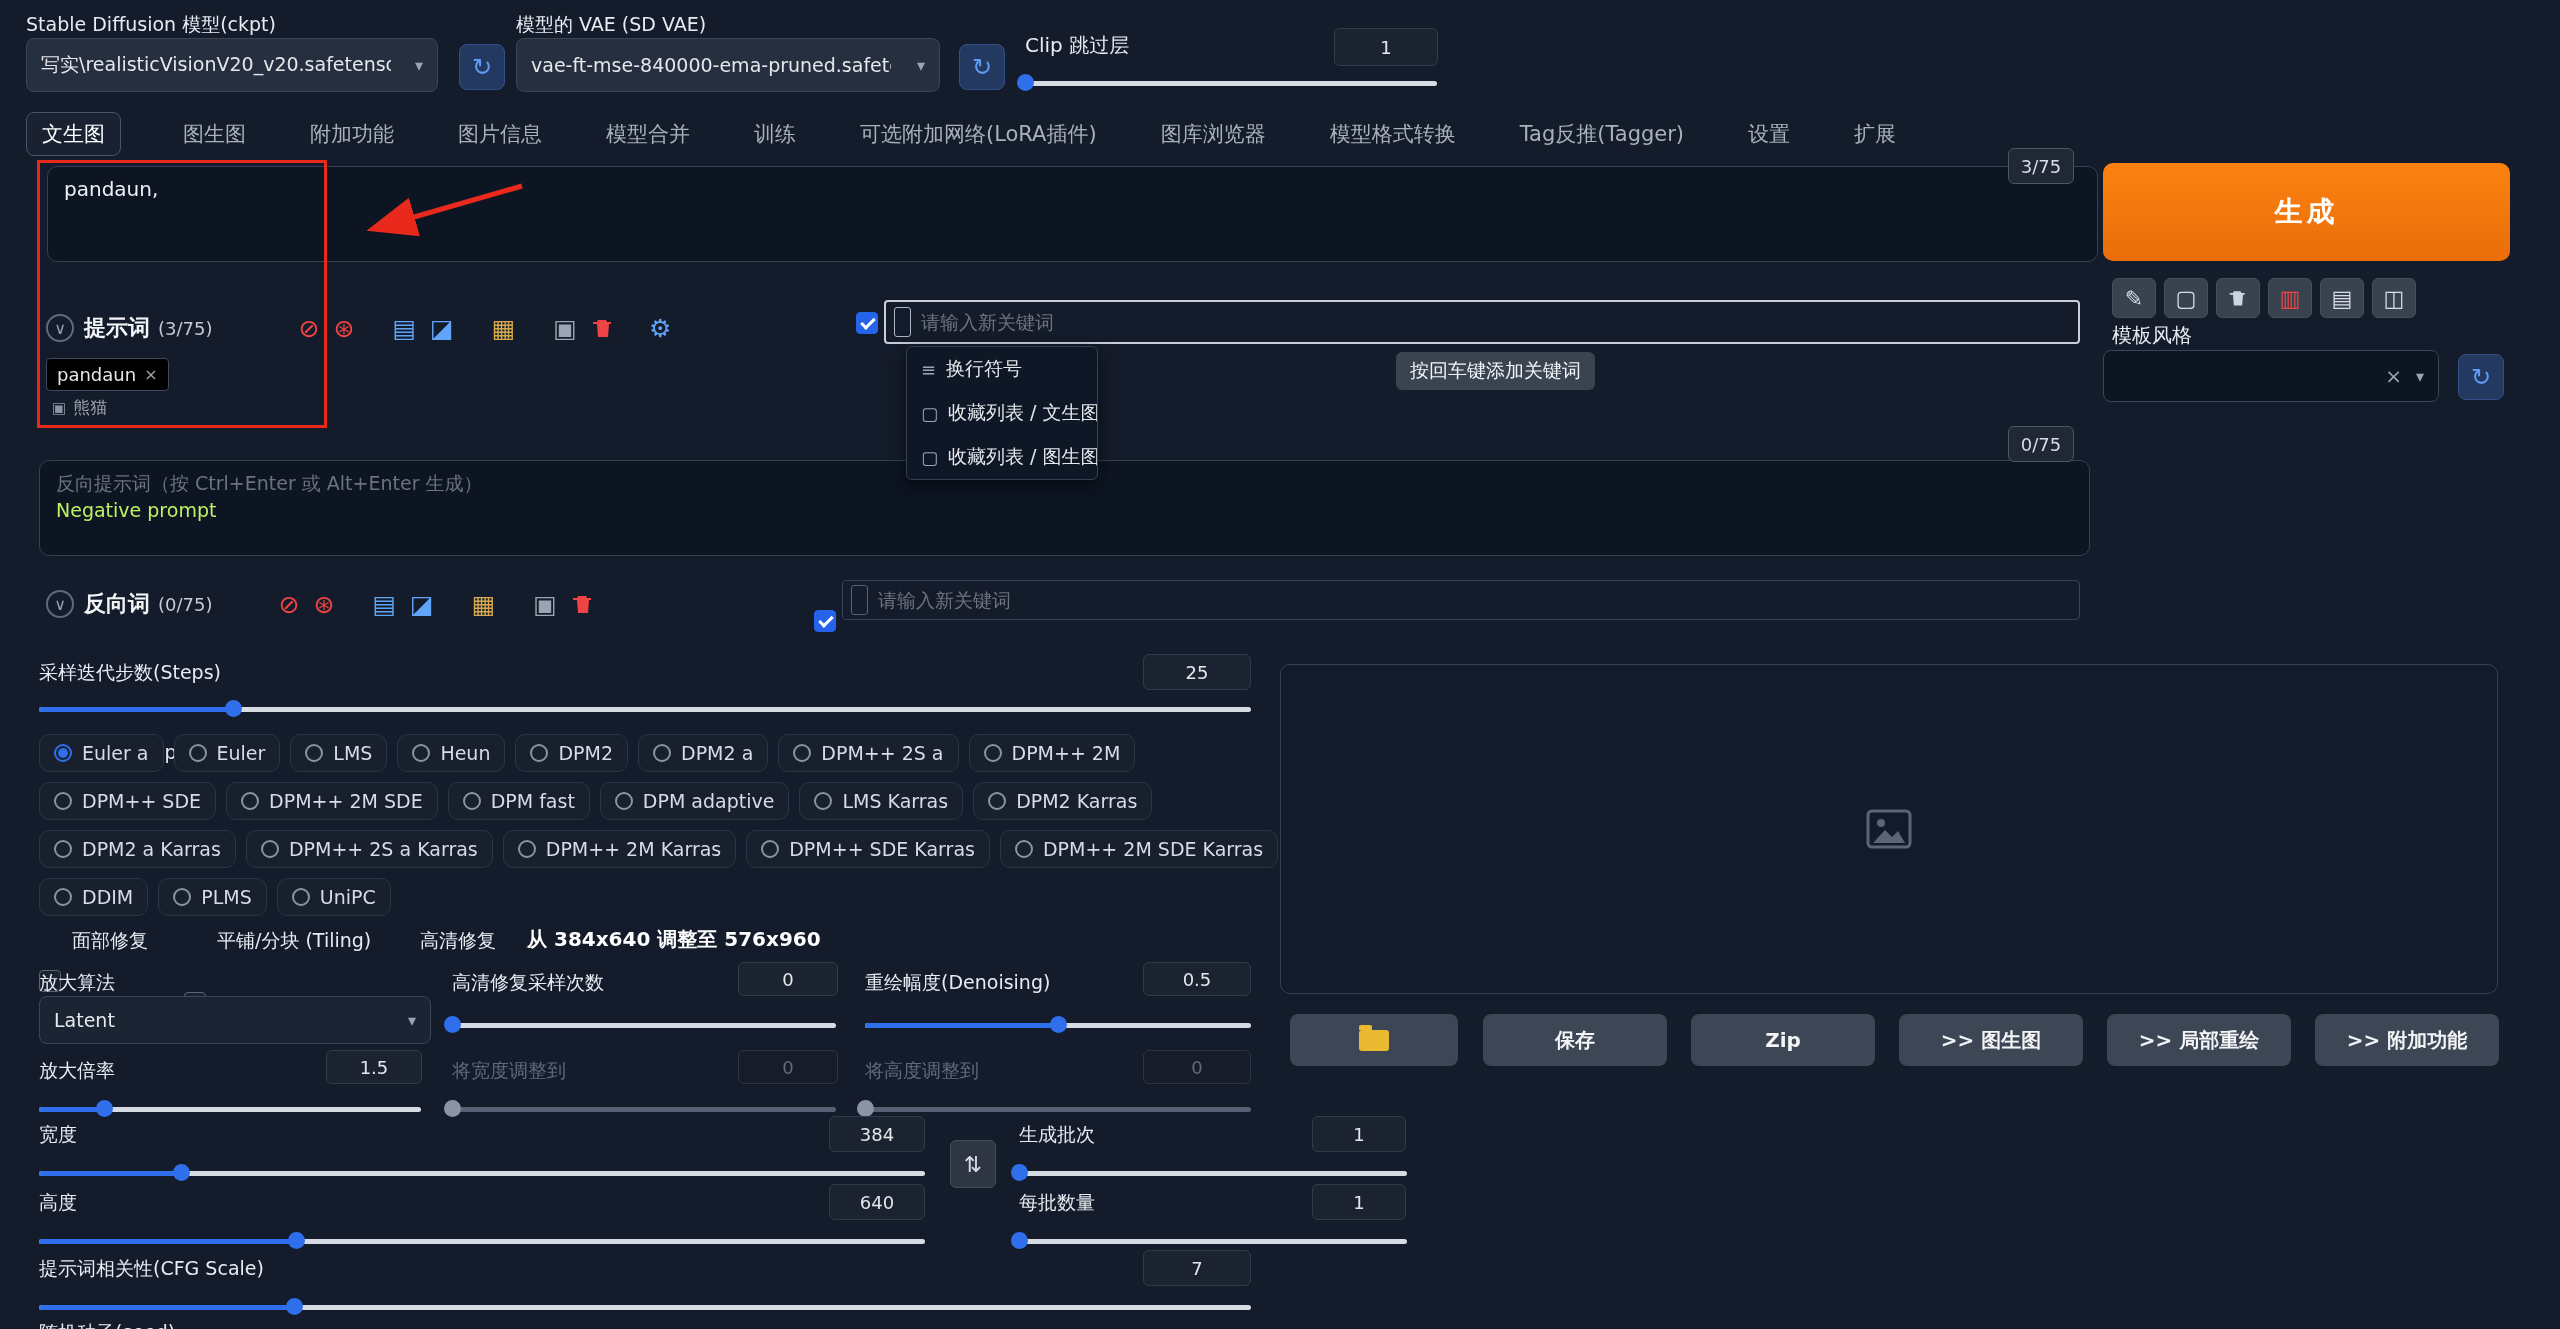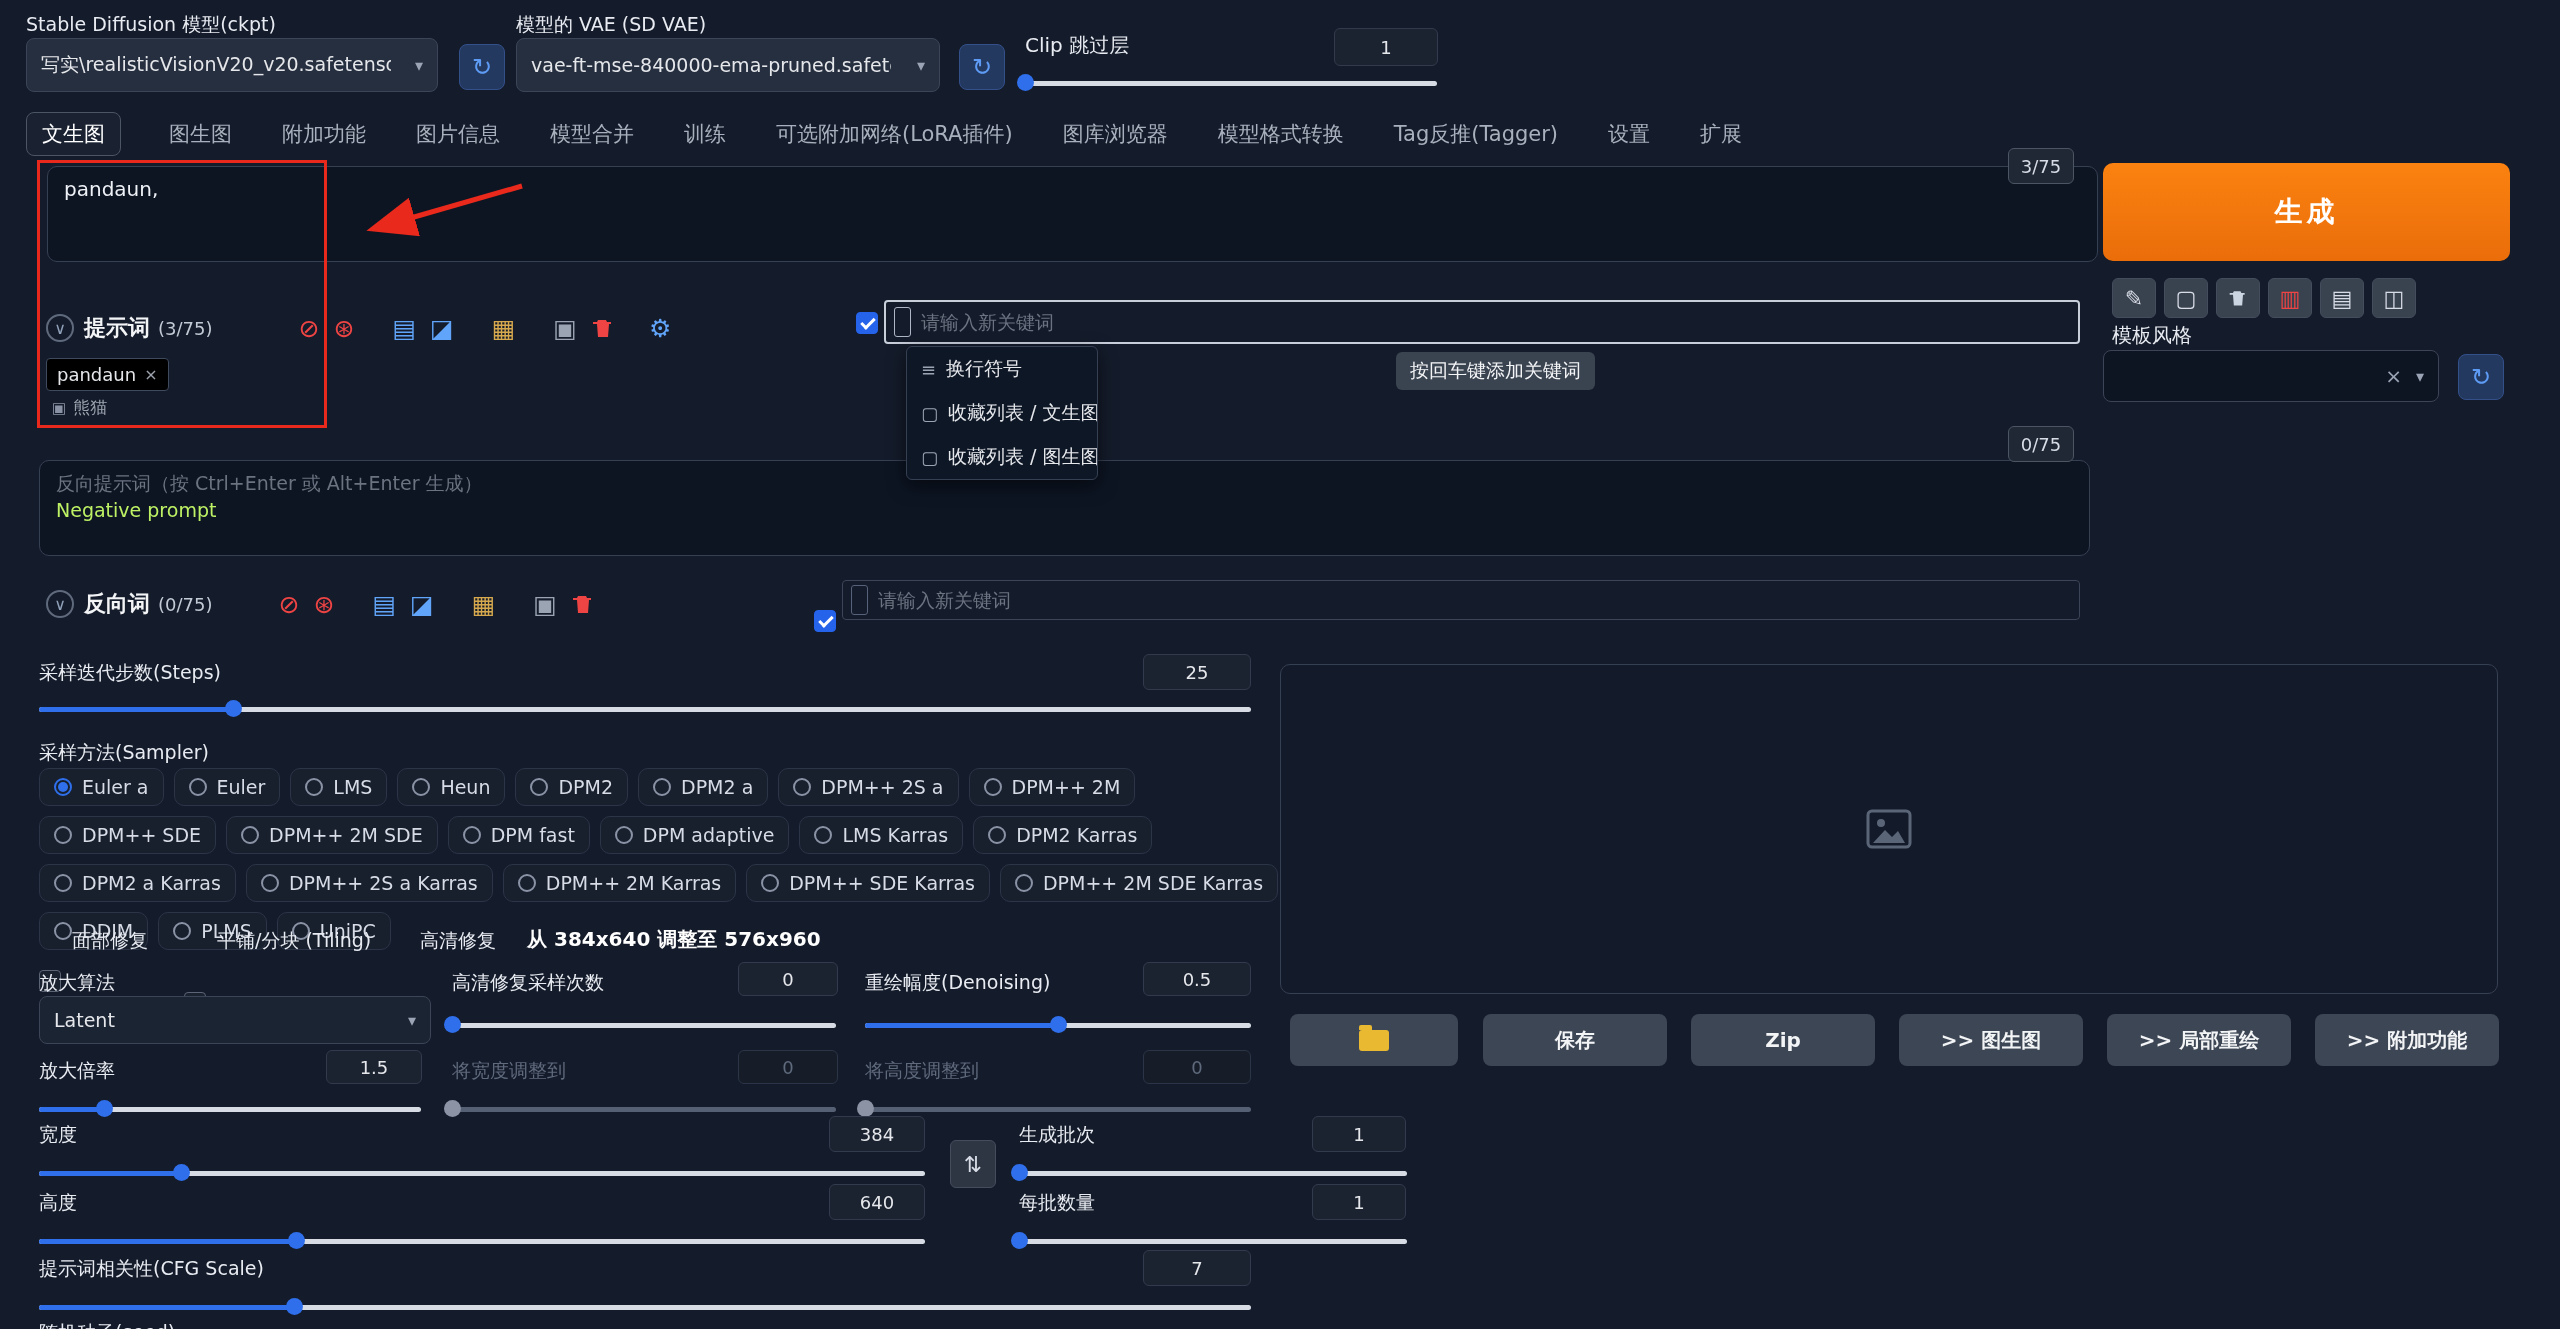--- a/index.html
+++ b/index.html
@@ -5,21 +5,21 @@
   html,body{margin:0;padding:0;background:#10141d;}
   body{font-family:"DejaVu Sans","Liberation Sans",sans-serif;color:#e5e7eb;}
   .screen{position:relative;width:2560px;height:1329px;overflow:hidden;background:#141b2a;}
   .abs{position:absolute;}
   .lbl{font-size:19px;color:#e8ebf1;}
   .lbl.dis{color:#5f6a7d;}
   .select{background:#262f3f;border:1px solid #3b4557;border-radius:8px;display:flex;align-items:center;padding:0 14px;color:#e5e7eb;font-size:19px;box-sizing:border-box;}
   .select .caret{margin-left:auto;color:#9aa4b4;font-size:16px;}
   .select.darksel{background:#0d1523;}
   .refreshbtn{background:#24395f;border:1px solid #33508b;border-radius:8px;color:#5e9bf5;font-size:24px;display:flex;align-items:center;justify-content:center;cursor:pointer;}
-  .tabs{display:flex;align-items:center;gap:46px;font-size:21px;color:#a8b0bd;}
+  .tabs{display:flex;align-items:center;gap:60px;font-size:21px;color:#a8b0bd;}
   .tab{padding:7px 2px;cursor:pointer;white-space:nowrap;}
   .tab.active{border:1px solid #4b5563;border-radius:8px;padding:7px 15px;color:#ffffff;background:#1a2232;}
   .panel{background:#0d1523;border:1px solid #364053;border-radius:10px;box-sizing:border-box;}
   .cntbadge{background:#1f2834;border:1px solid #4b5563;border-radius:6px;color:#d7dce6;font-size:18px;display:flex;align-items:center;justify-content:center;z-index:6;}
   .toolbar{display:flex;align-items:center;height:40px;}
   .chev{width:28px;height:28px;border:2px solid #5f6razor;border:2px solid #5f6a7d;border-radius:50%;display:flex;align-items:center;justify-content:center;color:#8fa0b8;font-size:16px;box-sizing:border-box;}
   .tlabel{font-size:22px;font-weight:bold;color:#f3f4f6;margin-left:10px;}
   .tcount{font-size:18px;color:#c3cad6;margin-left:8px;}
   .tbico{font-size:25px;line-height:1;cursor:pointer;}
   .red{color:#ef4444;} .blue{color:#60a5fa;} .yellow{color:#d7a94e;} .grey{color:#9aa4b2;}
@@ -211,21 +211,21 @@
 
   <div class="abs lbl" style="left:39px;top:660px;">采样迭代步数(Steps)</div>
   <div class="abs numbox" style="left:1143px;top:654px;width:108px;height:36px;">25</div>
   <div class="abs slider" style="left:39px;top:700px;width:1212px;">
     <div class="track"></div>
       <div class="fill" style="width: 16%;"></div>
       <div class="thumb" style="left: 16%;"></div>
   </div>
 
   <div class="abs lbl" style="left:39px;top:740px;">采样方法(Sampler)</div>
-  <div class="abs chips" style="left:39px;top:768px;width:1240px;">
+  <div class="abs chips" style="left:39px;top:734px;width:1240px;">
 
       <label class="chip sampler selected">
         <span class="radio"></span>
         <span class="chip-label">Euler a</span>
       </label>
 
       <label class="chip sampler">
         <span class="radio"></span>
         <span class="chip-label">Euler</span>
       </label>

